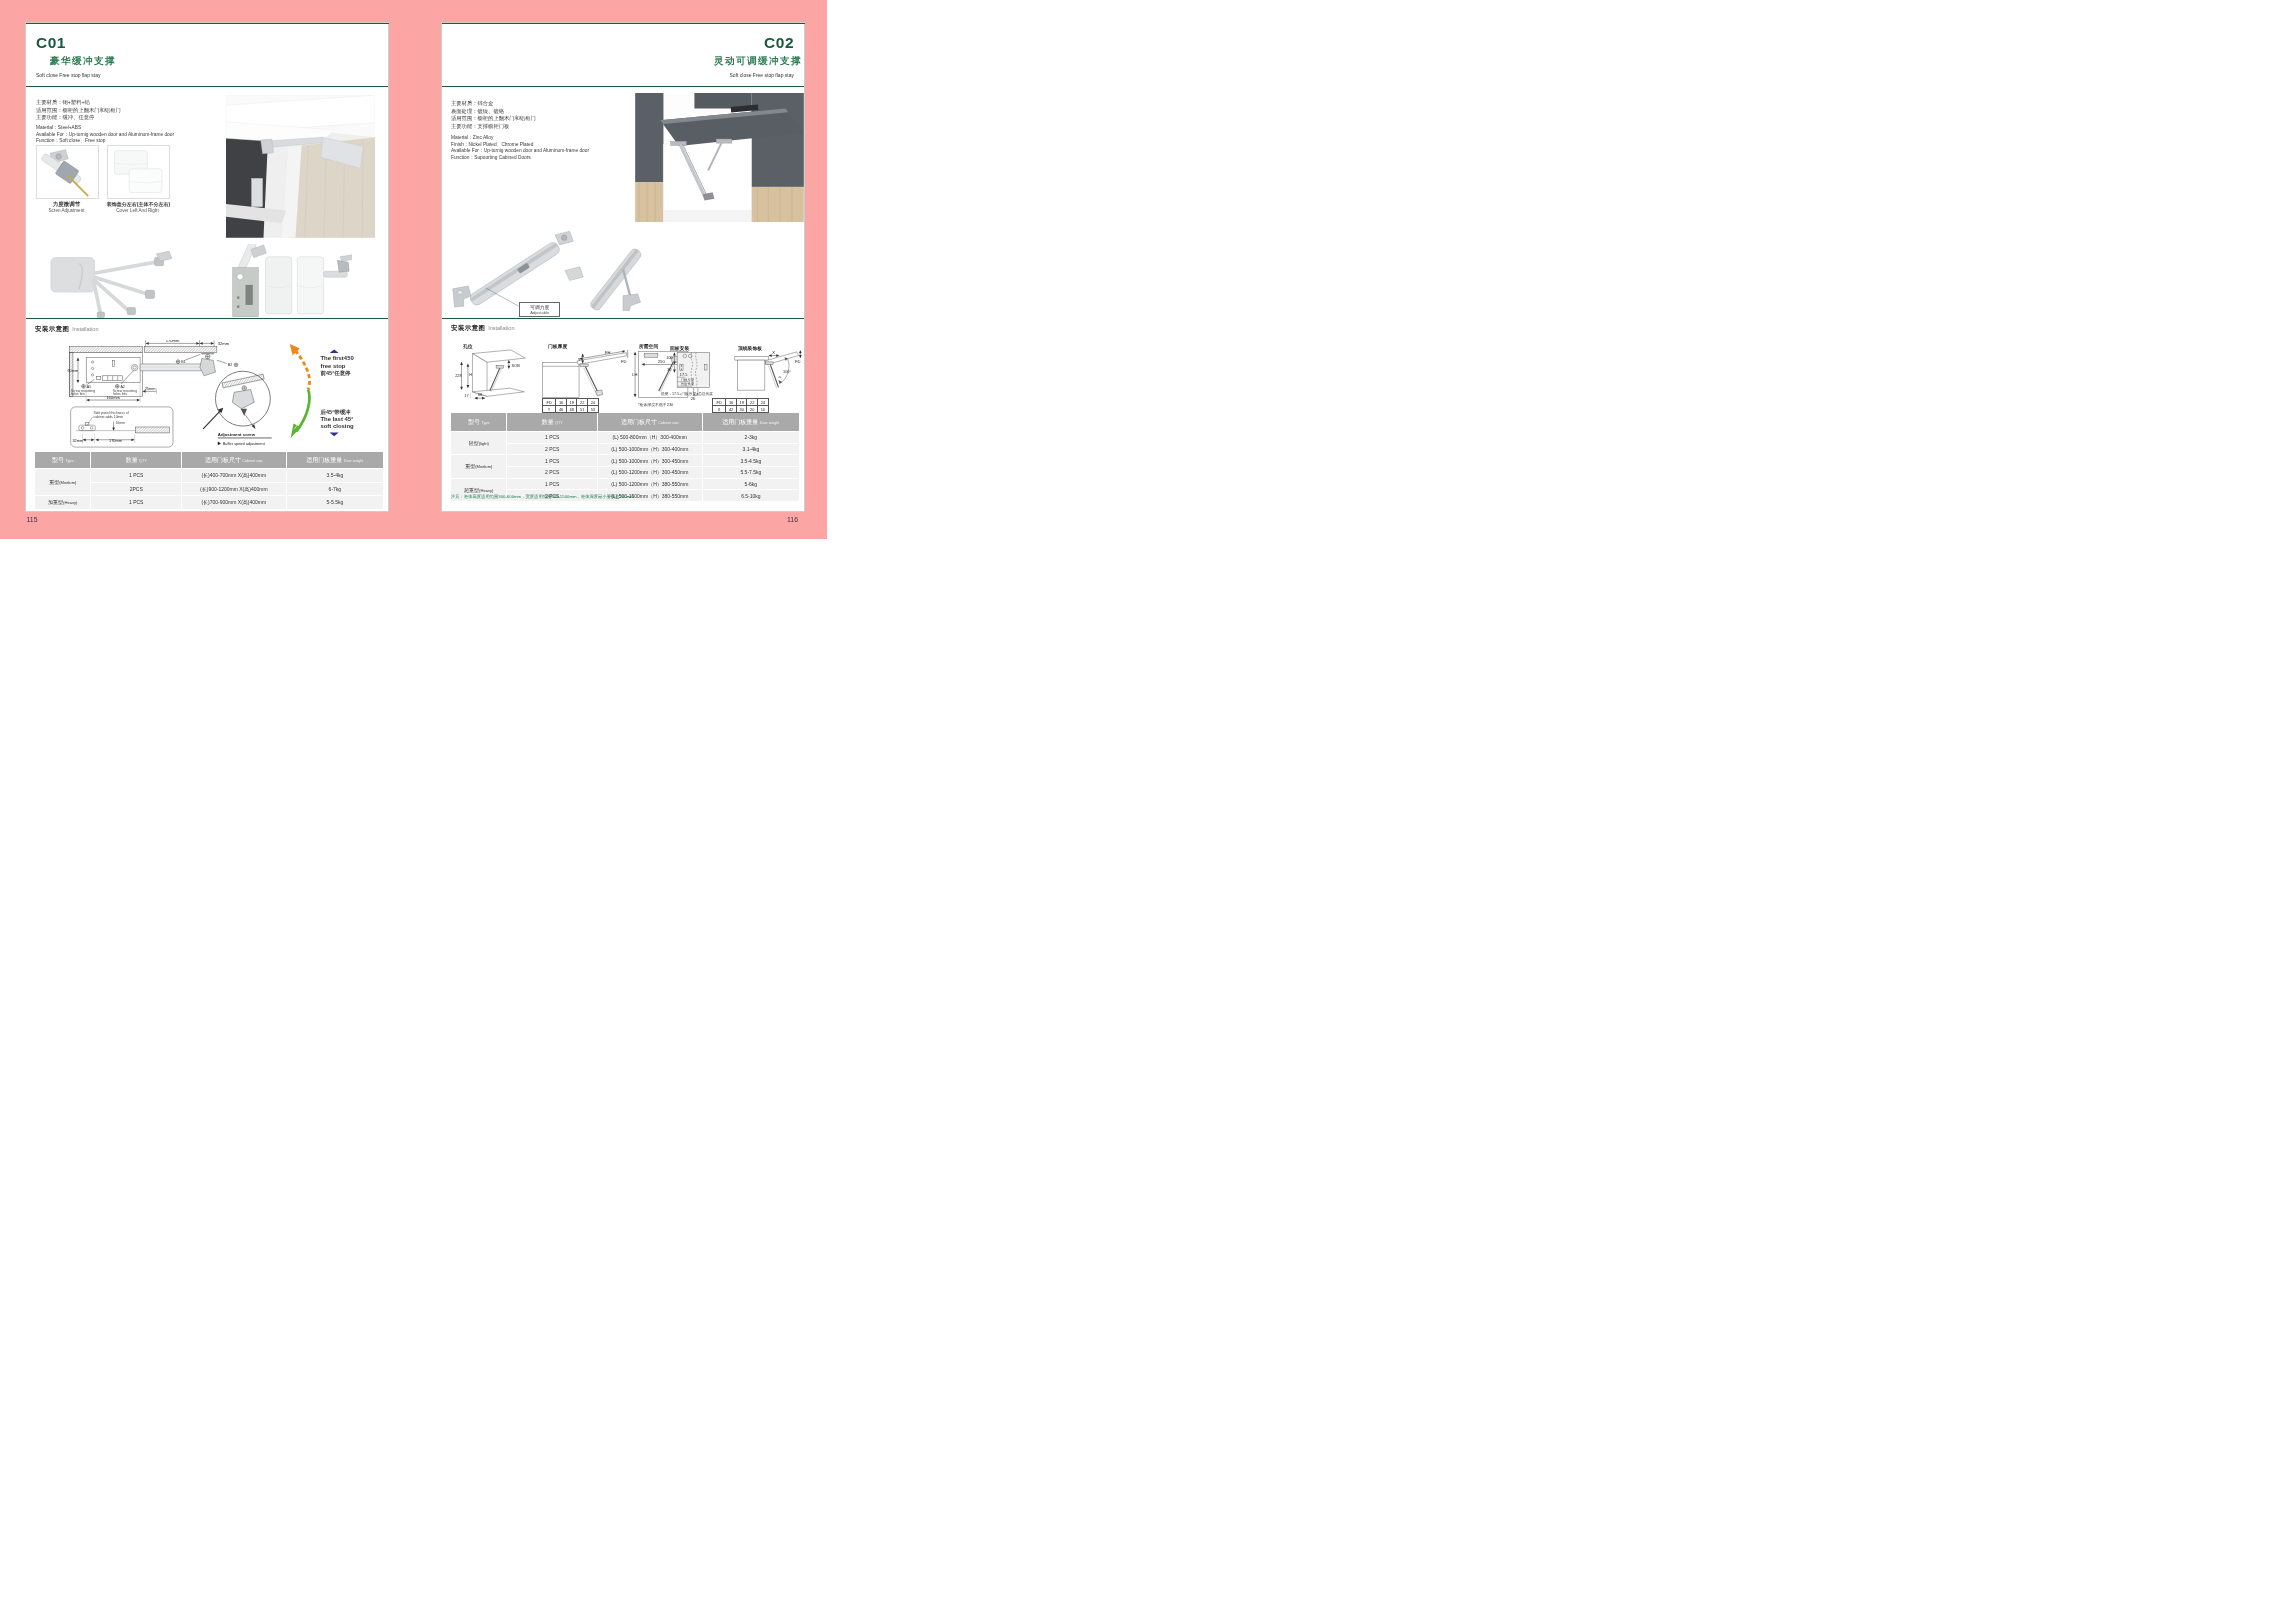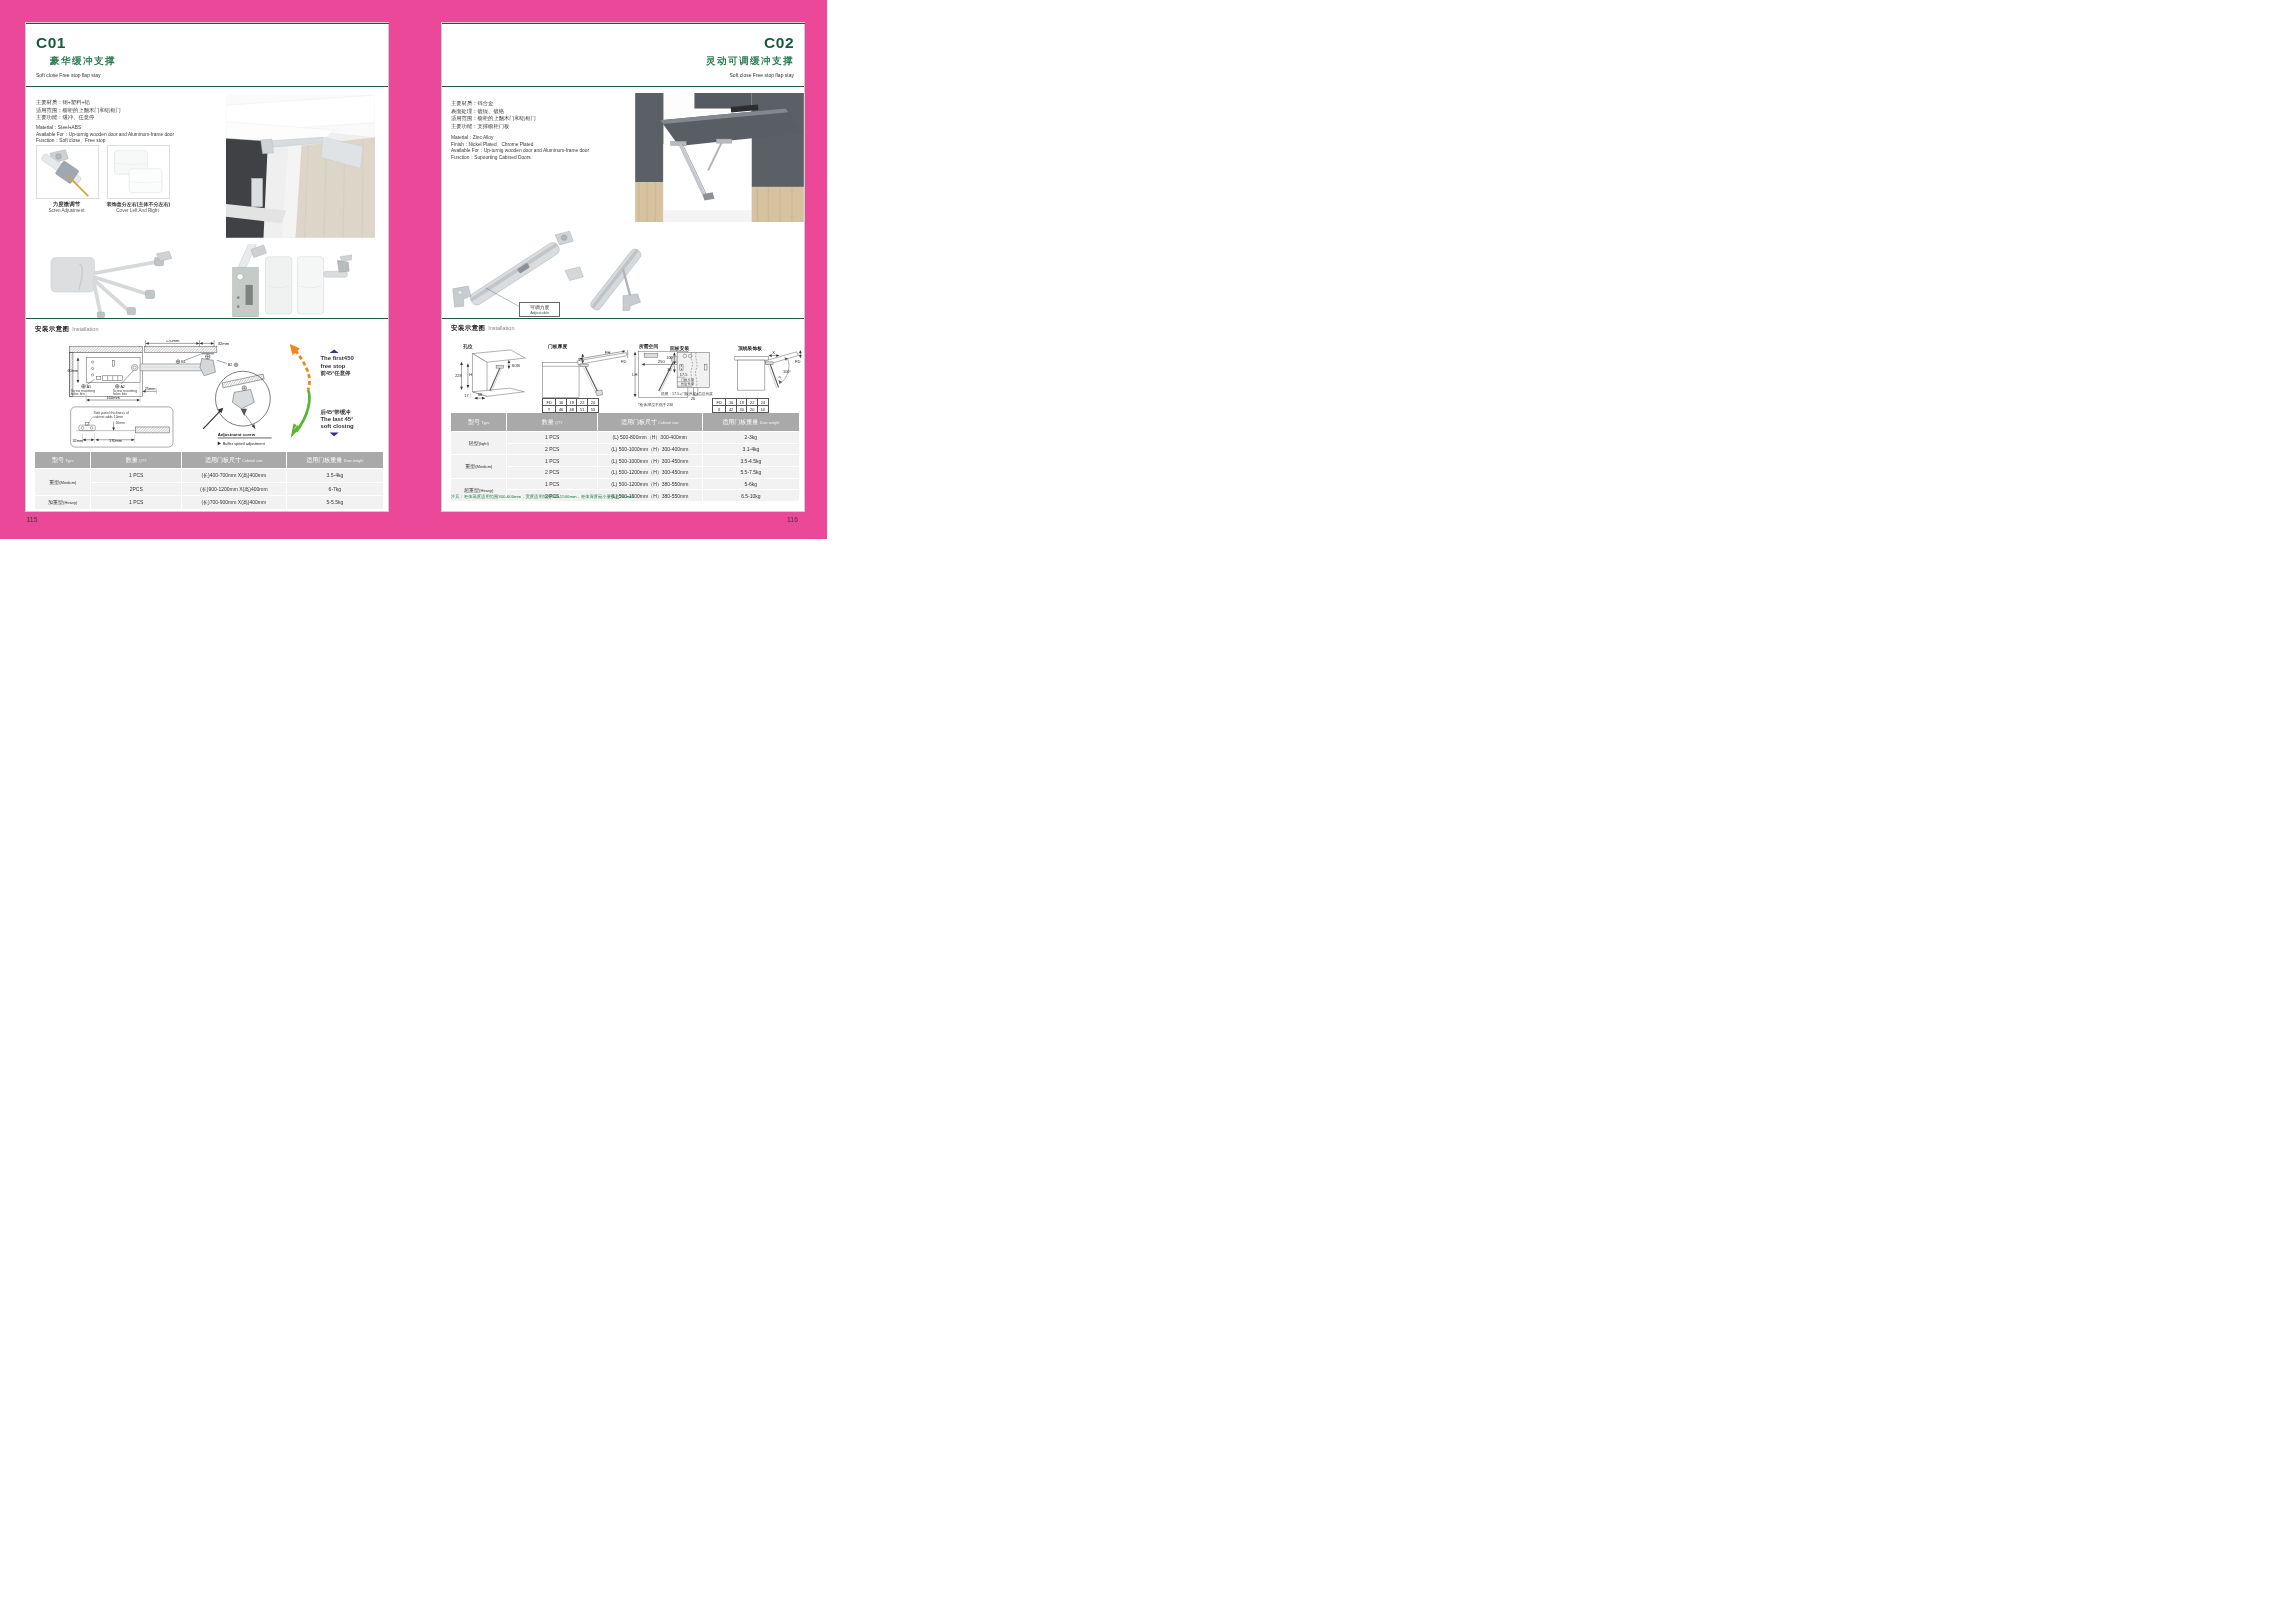--- a/index.html
+++ b/index.html
@@ -1,18 +1,18 @@
 <!DOCTYPE html>
 <html style="font-size:7.3px"><head>
 <meta charset="utf-8">
 <style>
   html,body{margin:0;padding:0;background:#ffffff;}
   body{width:827px;height:539px;font-family:"Liberation Sans","DejaVu Sans",sans-serif;color:#3a3a3a;overflow:hidden;}
   .abs{position:absolute;}
-  .sheet{position:relative;width:827px;height:539px;background:#ec4899;text-decoration:underline;}
+  .sheet{position:relative;width:827px;height:539px;background:#fca5a5;text-decoration:underline;}
   .page{position:absolute;top:22.4px;width:362px;height:488px;border:0.5px solid #c6cfc8;background:#fff;}
   #pageL{left:25px;} #pageR{left:441px;}
   .topline{position:absolute;top:-0.5px;left:-0.5px;right:-0.5px;height:1.4px;background:#185a3e;}
   .secdiv{position:absolute;left:0;right:0;height:0.9px;background:#185a3e;}
   .code{font-size:15.5px;font-weight:bold;color:#185a3e;letter-spacing:0.5px;line-height:1;}
   .title-zh{font-size:9.6px;font-weight:bold;color:#2c7d53;letter-spacing:1.4px;}
   .title-en{font-size:5px;color:#333;}
   .spec-line{font-size:5.3px;line-height:7.5px;color:#3a3a3a;}
   .spec-line-en{font-size:4.8px;line-height:6.4px;color:#3a3a3a;}
   .featbox{position:absolute;width:61px;height:52px;border:0.5px solid #ddd;background:#fff;}
@@ -342,21 +342,21 @@
           </tr>
         </tbody>
       </table>
     </div>
   </section>
 
   <section class="page" id="pageR">
     <div class="topline"></div>
 
     <div class="abs code" style="right:10px;top:12px;text-align:right;">C02</div>
-    <div class="abs title-zh" style="right:10px;top:32px;text-align:right;">灵动可调缓冲支撑</div>
+    <div class="abs title-zh" style="right:2px;top:32px;text-align:right;">灵动可调缓冲支撑</div>
     <div class="abs title-en" style="right:10px;top:49px;text-align:right;">Soft close Free stop flap stay</div>
     <div class="secdiv" style="top:63px;"></div>
 
     <div class="abs" style="left:9px;top:77px;">
       <div class="spec-line">主要材质：锌合金</div>
       <div class="spec-line">表面处理：镀镍、镀铬</div>
       <div class="spec-line">适用范围：橱柜的上翻木门和铝框门</div>
       <div class="spec-line">主要功能：支撑橱柜门板</div>
     </div>
     <div class="abs" style="left:9px;top:112px;">

